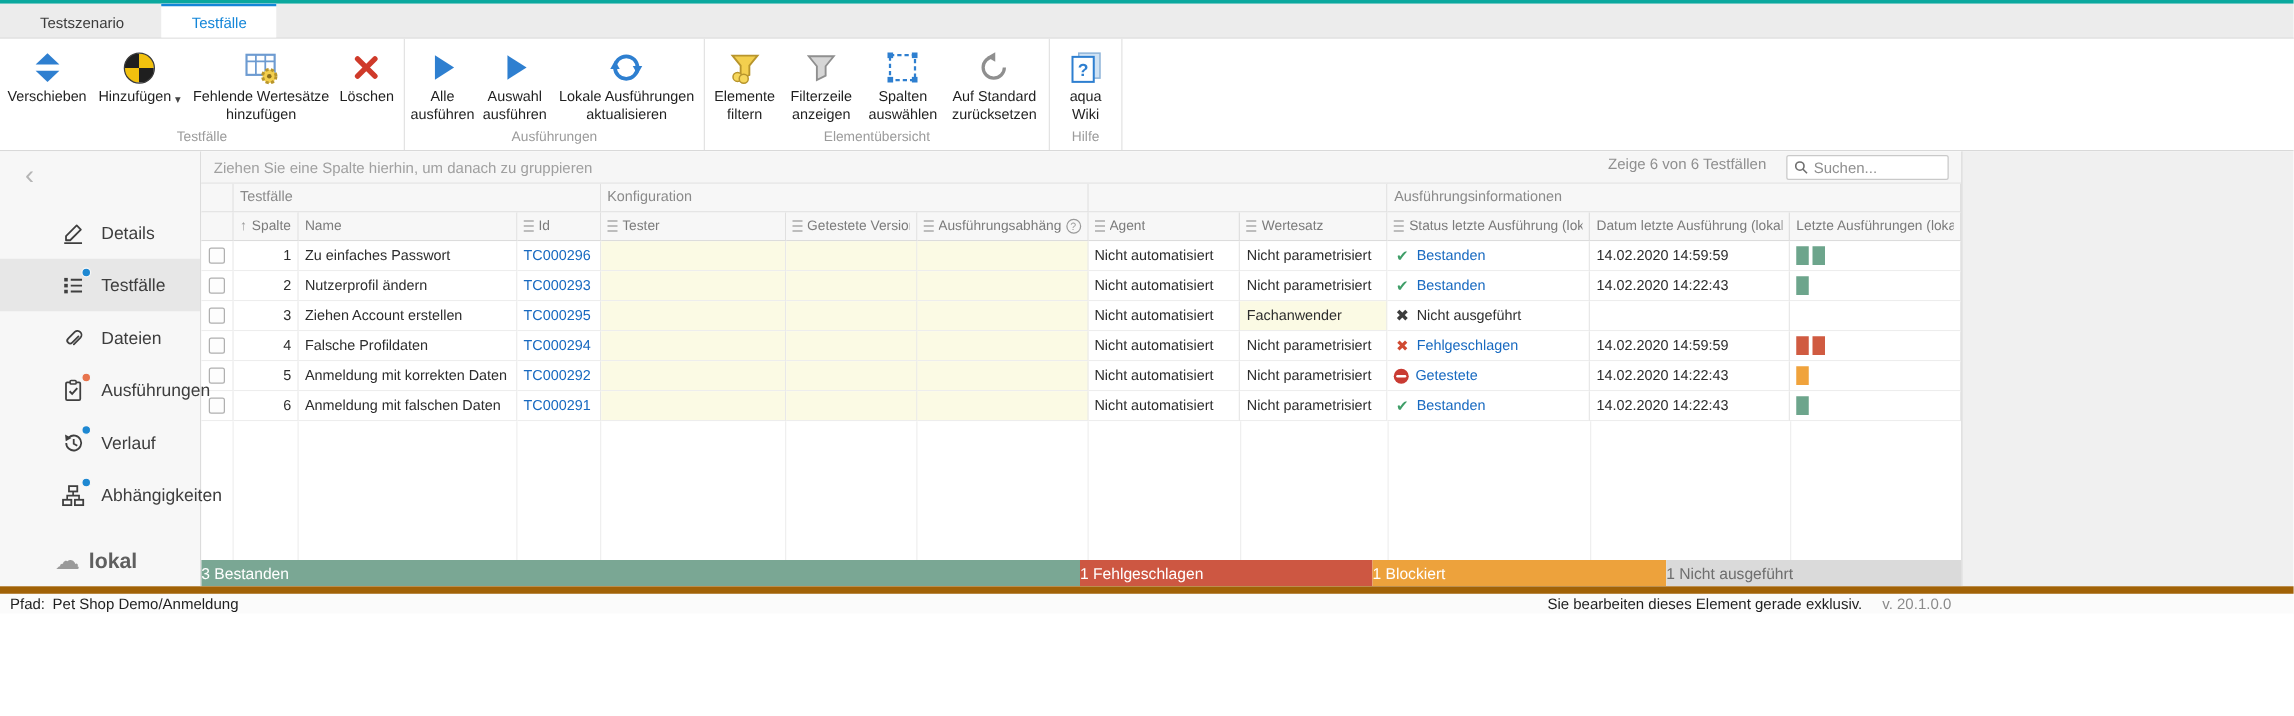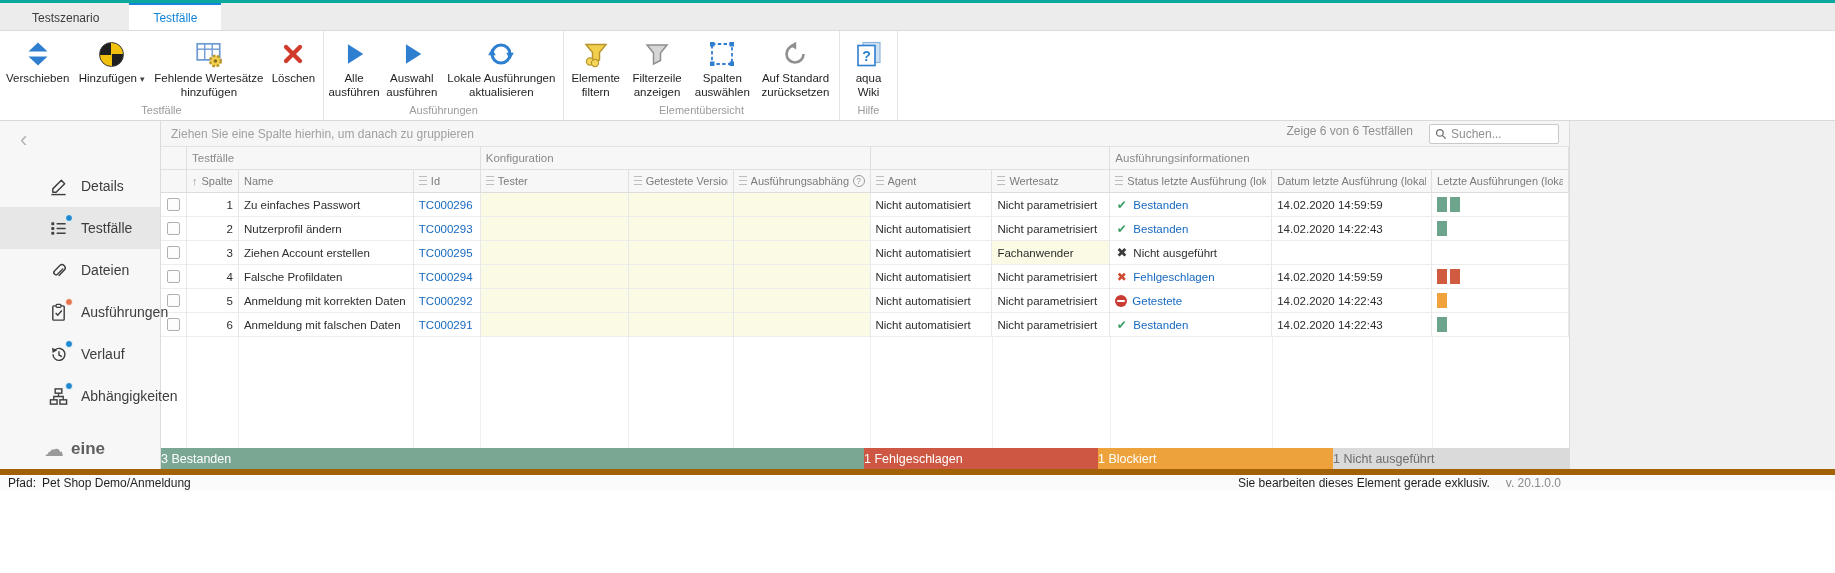--- a/index.html
+++ b/index.html
@@ -322,21 +322,21 @@
             <rect x="11.5" y="13.5" width="7" height="4.5" fill="none" stroke="#3f3f3f" stroke-width="1.5"></rect>
             <path d="M10 6.5 V10 M10 10 H5 V13.5 M10 10 H15 V13.5" fill="none" stroke="#3f3f3f" stroke-width="1.4"></path>
           </svg>
           <span class="badge-dot blue"></span>
         </span>
         <span>Abhängigkeiten</span>
       </div>
     </div>
     <div class="side-logo">
       <span class="cloud-glyph">☁</span>
-      <span>eine</span>
+      <span>lokal</span>
     </div>
   </div>
 
   <div class="main">
     <div class="groupby-strip">
       <span class="groupby-hint">Ziehen Sie eine Spalte hierhin, um danach zu gruppieren</span>
       <div class="strip-right">
         <span class="count-text">Zeige 6 von 6 Testfällen</span>
         <div class="search-box">
           <span style="display:flex">

